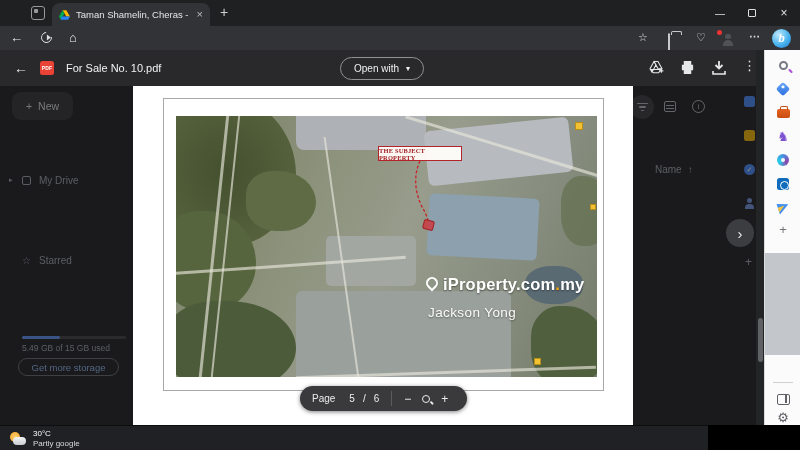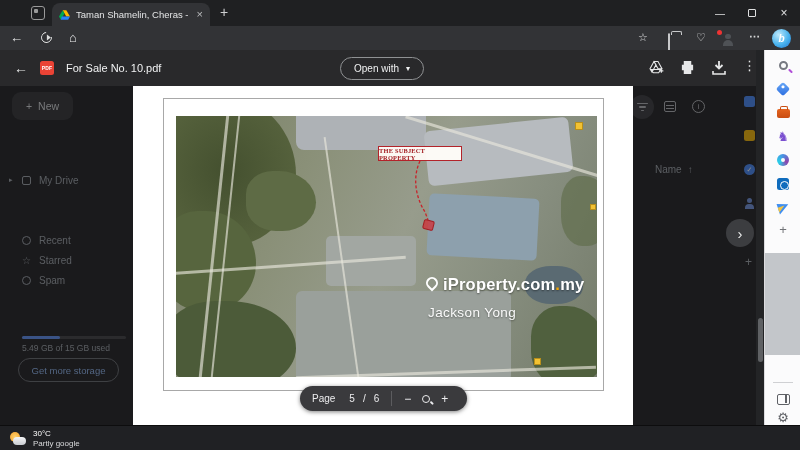--- a/index.html
+++ b/index.html
@@ -53,21 +53,21 @@
   #dimbar { left:0; top:36px; width:133px; height:339px; background:#1b1b1d; }
   .newpill { left:12px; top:6px; width:61px; height:28px; background:#2e2f31; border-radius:9px; display:flex; align-items:center; justify-content:center; gap:6px; color:#d3d5d7; font-size:10.5px; }
   .sb-item { position:absolute; left:0; width:133px; height:20px; display:flex; align-items:center; color:#9aa0a6; font-size:10px; gap:8px; padding-left:22px; }
   .sb-caret { position:absolute; left:9px; font-size:7px; color:#9aa0a6; }
   .sb-ic { width:9px; height:9px; border:1.2px solid #9aa0a6; border-radius:2px; flex:0 0 auto; }
   .sb-ic.round { border-radius:50%; }
   .sb-star { border:none!important; width:auto; height:auto; font-size:10px; line-height:9px; }
   .progress { left:22px; top:250px; width:104px; height:3px; background:#3c3d3f; border-radius:2px; }
   .progress-fill { width:37%; height:3px; background:#5b8def; border-radius:2px; }
   .storage-text { left:22px; top:257px; font-size:8.5px; color:#9aa0a6; }
-  .morestorage { left:18px; top:272px; width:101px; height:24px; border:1px solid #63666a; border-radius:12px; color:#8ab0e8; font-size:9.5px; display:flex; align-items:center; justify-content:center; }
+  .morestorage { left:18px; top:272px; width:101px; height:18px; border:1px solid #63666a; border-radius:12px; color:#8ab0e8; font-size:9.5px; display:flex; align-items:center; justify-content:center; }
 
   .namehdr { left:655px; top:114px; color:#9aa0a6; font-size:10px; display:flex; gap:6px; align-items:center; }
   .filter-circle { left:630px; top:45px; width:24px; height:24px; background:#343538; border-radius:50%; display:flex; align-items:center; justify-content:center; flex-direction:column; gap:2px; }
   .fbar { height:1.5px; background:#aeb0b3; border-radius:1px; }
   .listic { left:664px; top:51px; width:12px; height:11px; border:1.3px solid #aeb0b3; border-radius:2px; }
   .listic::after { content:""; position:absolute; left:1px; top:2.5px; width:8px; height:1.2px; background:#aeb0b3; box-shadow:0 3px 0 #aeb0b3; }
   .infoic { left:692px; top:50px; width:13px; height:13px; border:1.3px solid #aeb0b3; border-radius:50%; color:#aeb0b3; font-size:8px; display:flex; align-items:center; justify-content:center; }
   .gpanel-ic { position:absolute; left:744px; width:11px; height:11px; border-radius:2.5px; }
   .gp-check { border-radius:50%; background:#4285f4; color:#fff; font-size:7px; display:flex; align-items:center; justify-content:center; }
   .gp-person { background:none; }
@@ -119,21 +119,21 @@
   .plane { width:0; height:0; border-left:11px solid #3f8ef0; border-top:4px solid transparent; border-bottom:7px solid transparent; transform:rotate(-18deg); position:relative; }
   .plane::after { content:""; position:absolute; left:-11px; top:0; width:0; height:0; border-left:7px solid #f4c542; border-bottom:5px solid transparent; }
   .es-plus { color:#717377; font-size:13px; }
   .grayblock { left:0px; top:203px; width:36px; height:102px; background:#c3c6ca; }
   .es-div { left:8px; top:332px; width:20px; height:0; border-top:1px solid #cfd0d3; }
   .panelic { width:13px; height:11px; border:1.4px solid #5f6166; border-radius:2px; position:relative; }
   .panelic::after { content:""; position:absolute; right:2px; top:0; width:1.4px; height:8.4px; background:#5f6166; }
   .gearic { color:#5f6166; font-size:13px; }
 
   
-  #taskbar { left:0; top:425px; width:800px; height:25px; background:#202124; border-top:1px solid #0d0d0e; }
+  #taskbar { left:0; top:425px; width:708px; height:25px; background:#202124; border-top:1px solid #0d0d0e; }
   .weather { left:10px; top:3px; display:flex; gap:6px; align-items:center; }
   .wicon { width:17px; height:14px; position:relative; }
   .wicon::before { content:""; position:absolute; left:0; top:0; width:10px; height:10px; border-radius:50%; background:radial-gradient(#ffd26b,#f6a12c); }
   .wicon::after { content:""; position:absolute; left:3px; top:5px; width:13px; height:8px; border-radius:5px; background:linear-gradient(#f4f5f6,#c9ccd1); }
   .wtext { color:#fff; font-size:8px; line-height:9.5px; }
   .wtext .cond { color:#d8d9db; }
 </style>
 </head>
 <body>
 
@@ -210,31 +210,23 @@
   <div class="abs dim" id="dimbar">
     <div class="abs newpill">
       <span>+</span>
       <span>New</span>
     </div>
     <div class="sb-item" style="top:84px">
         <span class="sb-caret">▸</span>
         <span class="sb-ic"></span>
         <span>My Drive</span>
       </div>
-    <div class="sb-item" style="top:144px">
-        <span class="sb-ic round"></span>
-        <span>Recent</span>
-      </div>
     <div class="sb-item" style="top:164px">
         <span class="sb-ic sb-star">☆</span>
         <span>Starred</span>
-      </div>
-    <div class="sb-item" style="top:184px">
-        <span class="sb-ic round"></span>
-        <span>Spam</span>
       </div>
     <div class="abs progress">
         <div class="progress-fill"></div>
       </div>
     <div class="abs storage-text">5.49 GB of 15 GB used</div>
     <div class="abs morestorage">Get more storage</div>
   </div>
 
   <div class="abs dim filter-circle">
     <span class="fbar" style="width:11px"></span>

